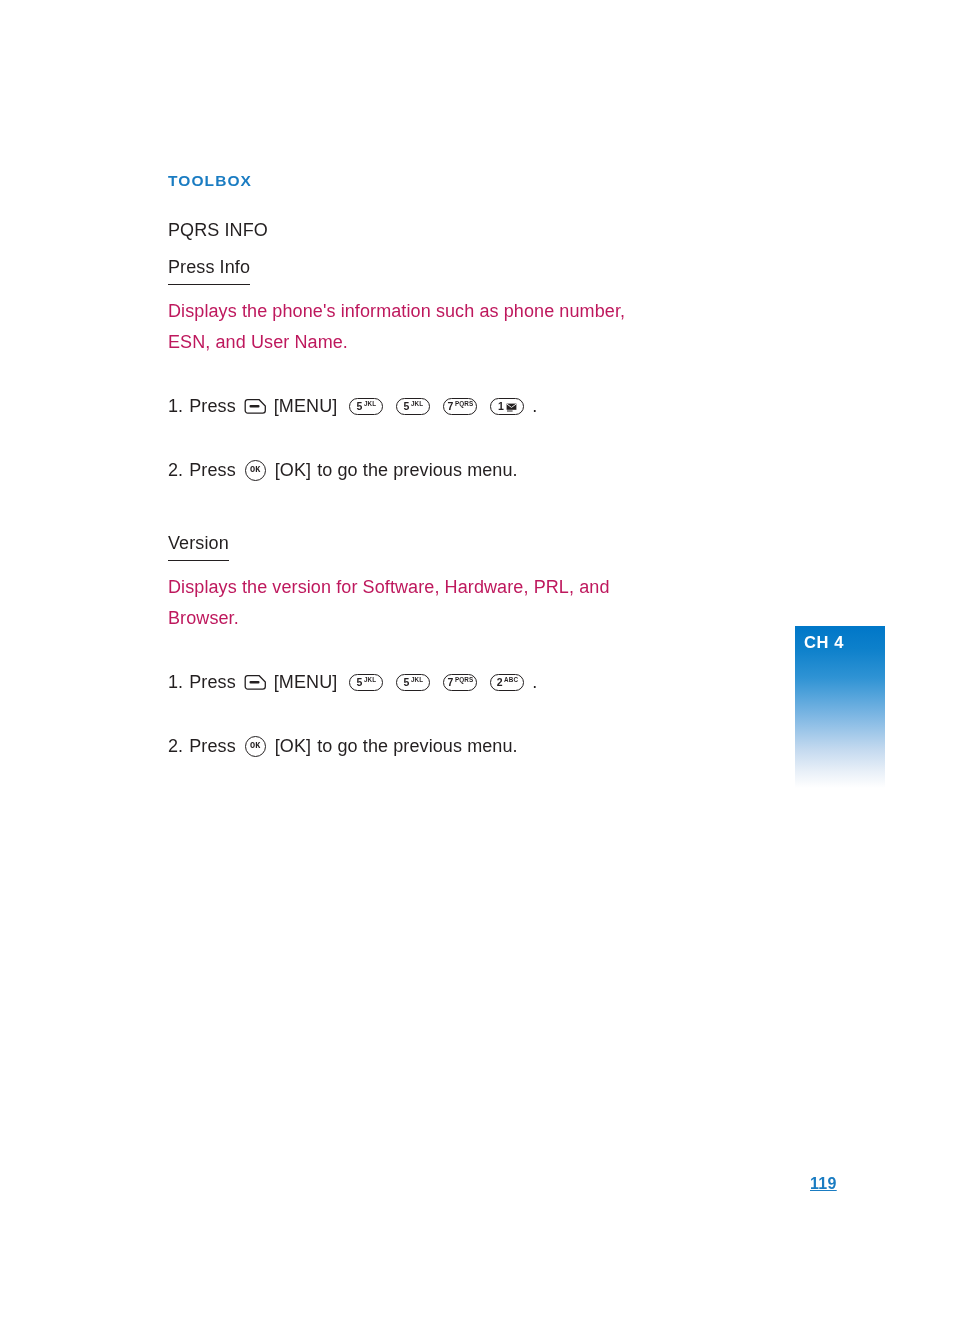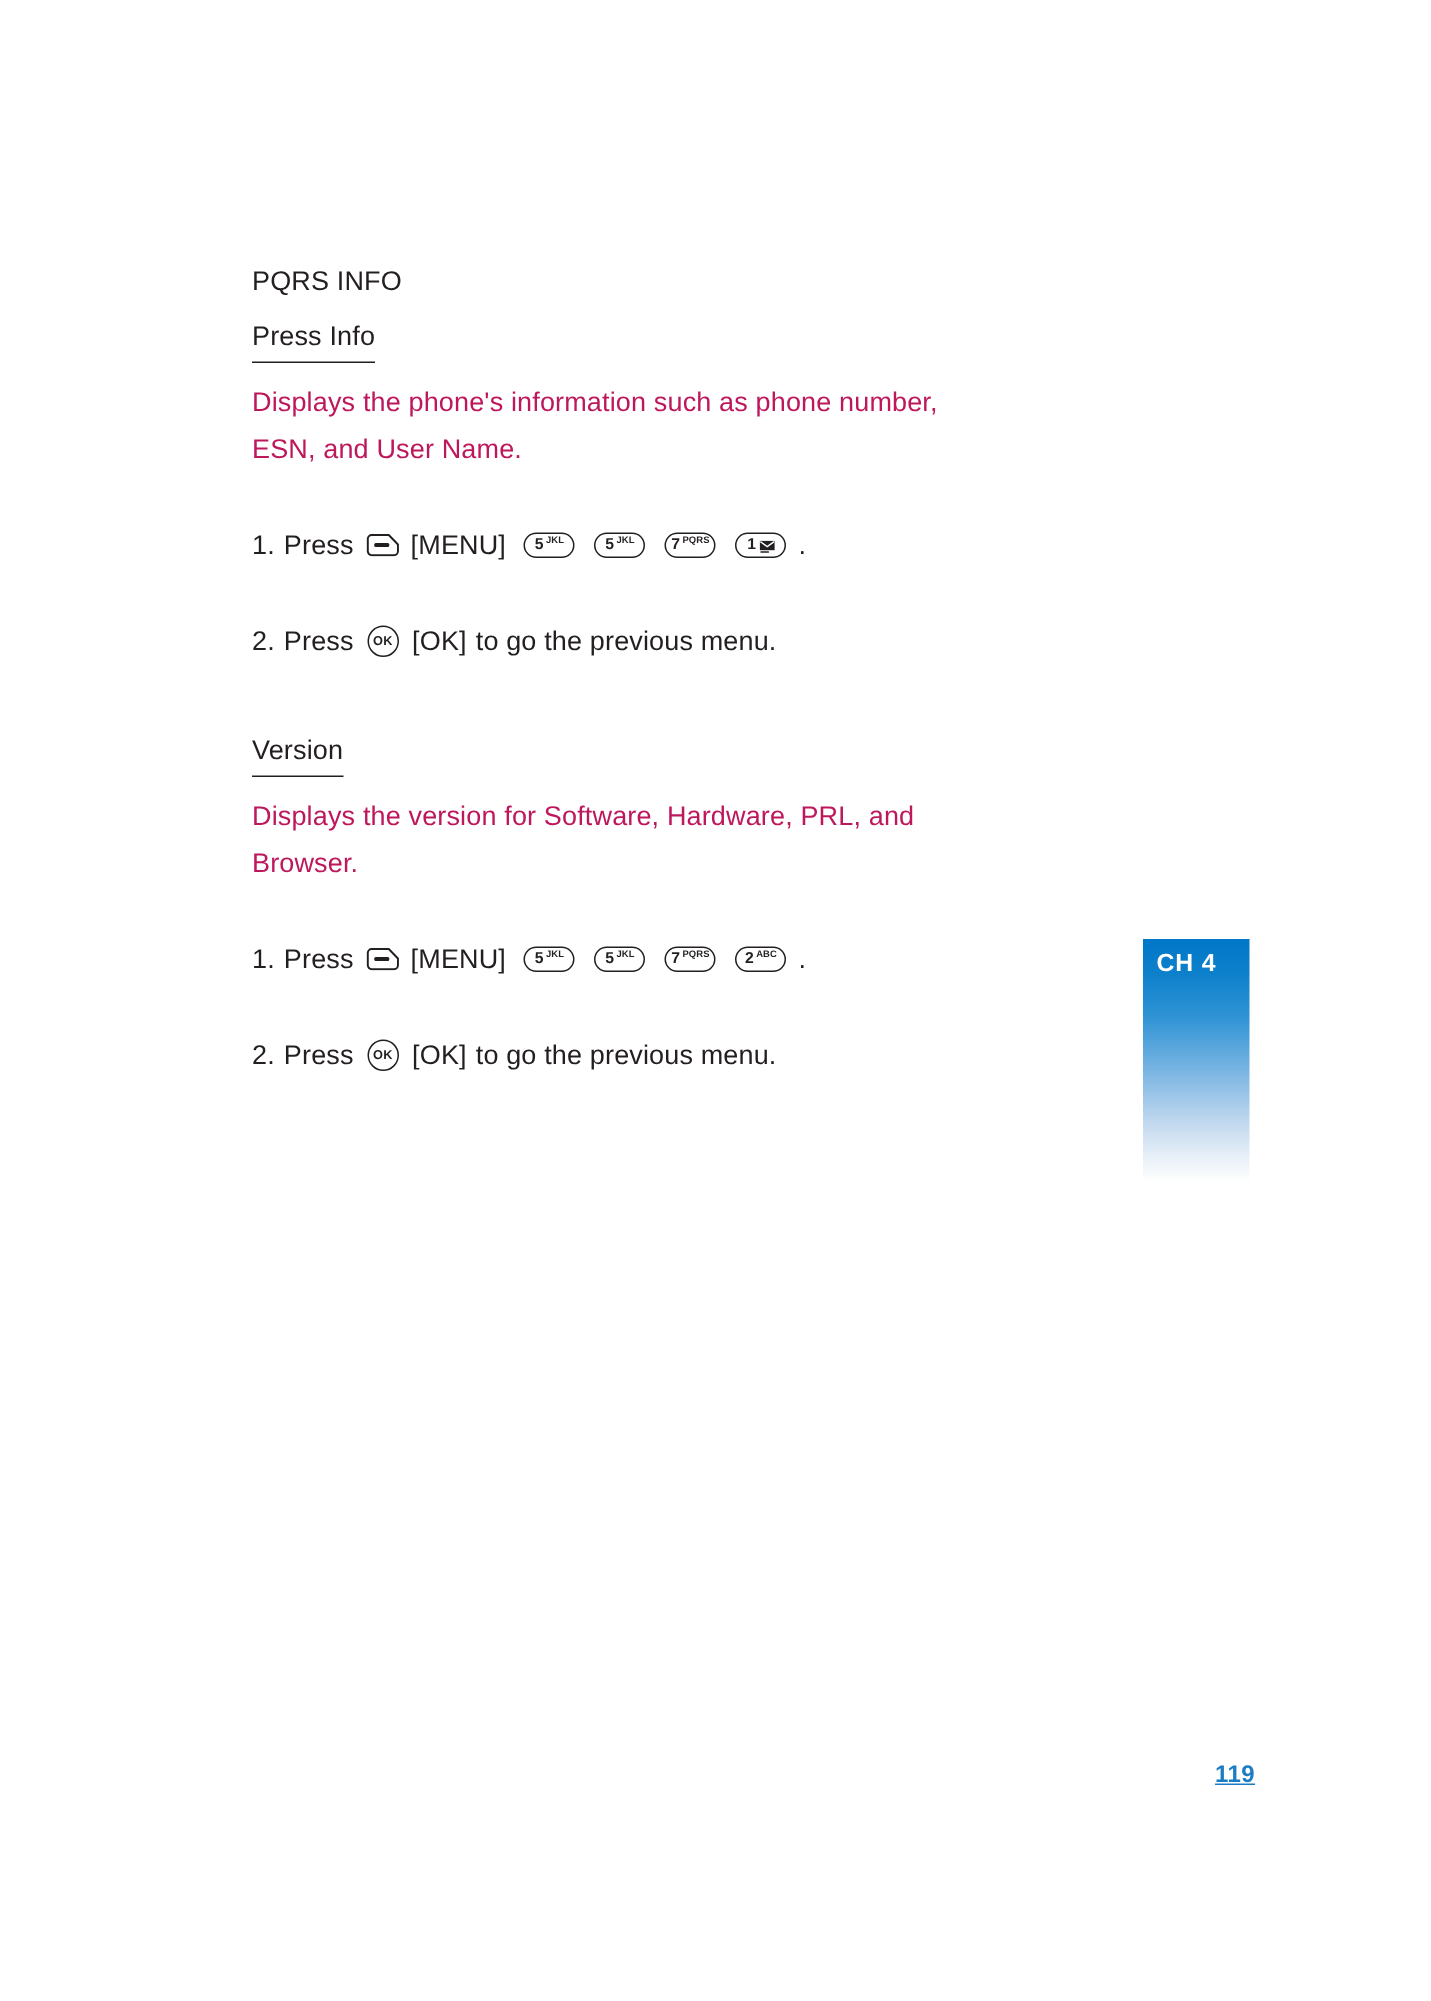--- a/index.html
+++ b/index.html
@@ -18,23 +18,23 @@
   }
 
   .page {
     position: absolute;
     inset: 0;
   }
 
   
   .chapter-tab {
     position: absolute;
-    left: 762px;
+    left: 795px;
     top: 626px;
-    width: 71px;
+    width: 90px;
     height: 162px;
     background: linear-gradient(to bottom,
                 #0077c8 0%,
                 #0d80cb 14%,
                 #2f93d4 32%,
                 #7cb6e3 55%,
                 #c3d9ef 76%,
                 #e9f0f8 90%,
                 #ffffff 100%);
   }
@@ -186,20 +186,21 @@
     align-items: center;
     justify-content: center;
     box-sizing: border-box;
     width: 21px;
     height: 21px;
     border: 1.4px solid #231f20;
     border-radius: 50%;
     vertical-align: middle;
     margin: 0 3px;
     background: #ffffff;
+    font-family: Liberation Mono, monospace;
   }
   .key-ok .ok-txt {
     font-size: 8.5px;
     font-weight: bold;
     color: #231f20;
     line-height: 1;
     letter-spacing: 0.2px;
   }
 
   .period { display: inline-block; margin-left: 7px; }
@@ -210,20 +211,21 @@
 <div class="page">
 
   <div class="chapter-tab">
     <div class="chapter-tab-label">CH 4</div>
   </div>
 
   <div class="page-number">119</div>
 
   <div class="content">
 
+    <div class="section-heading">TOOLBOX</div>
 
     <div class="subject">PQRS INFO</div>
 
     <div class="topic-wrap">
       <span class="topic">Press Info</span>
     </div>
     <p class="body-text">Displays the phone's information such as phone number, ESN, and User Name.</p>
 
     <div class="spacer-md"></div>
 

